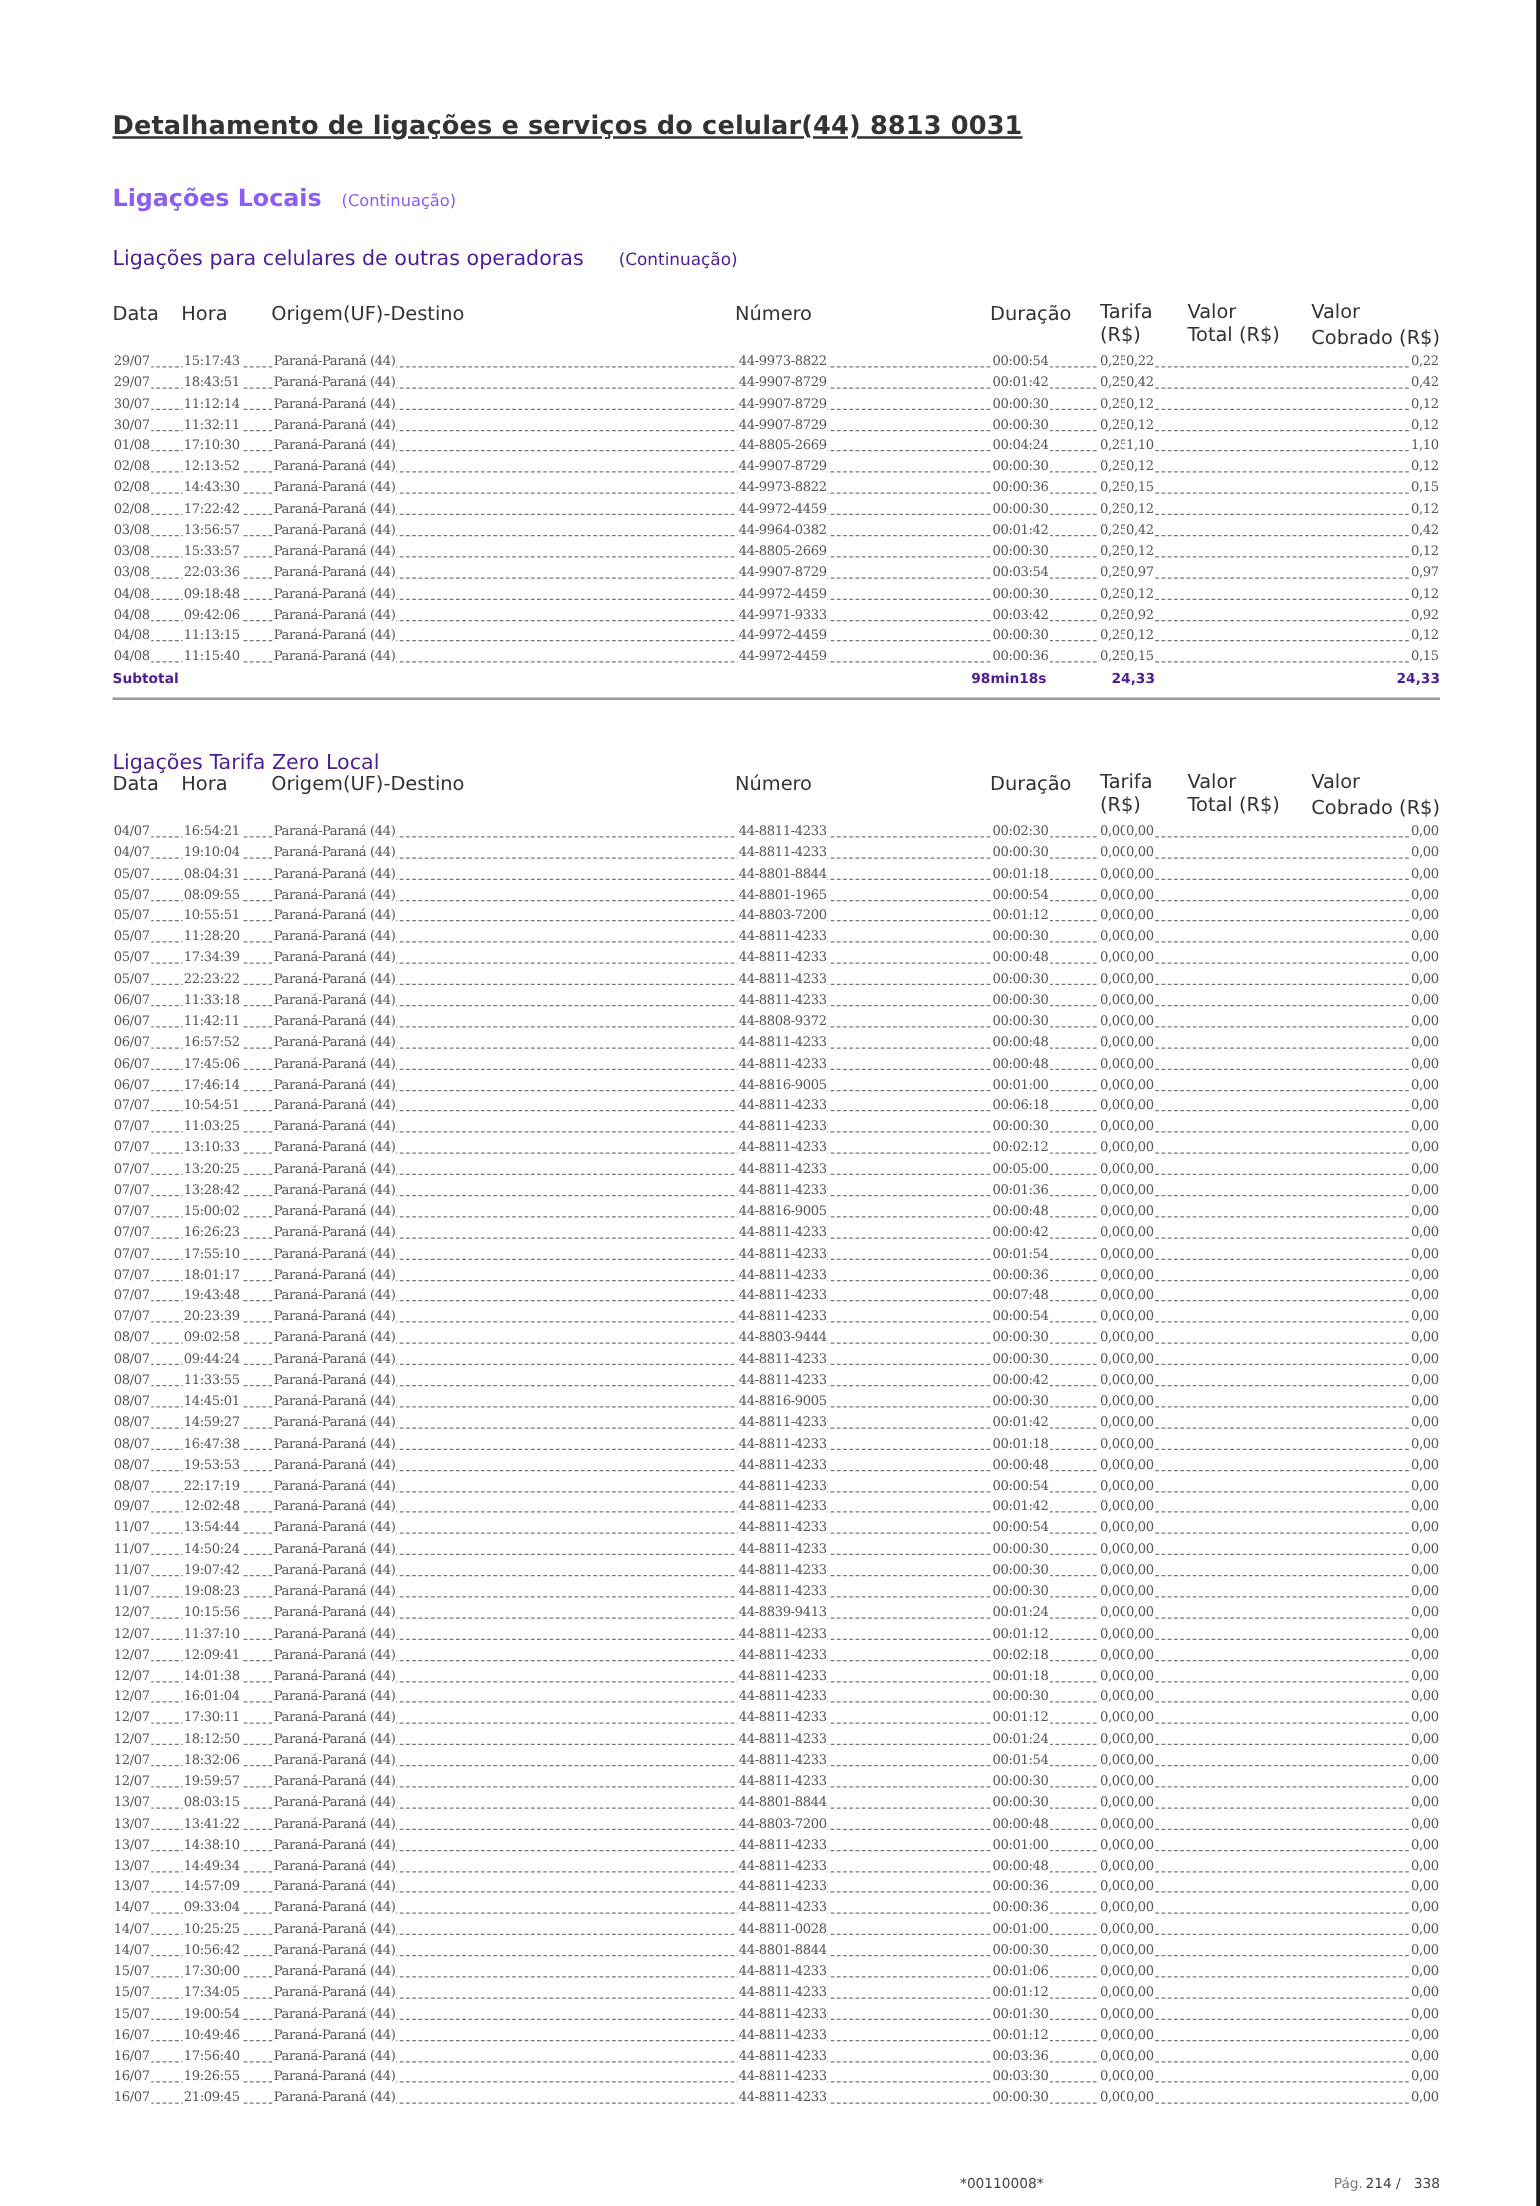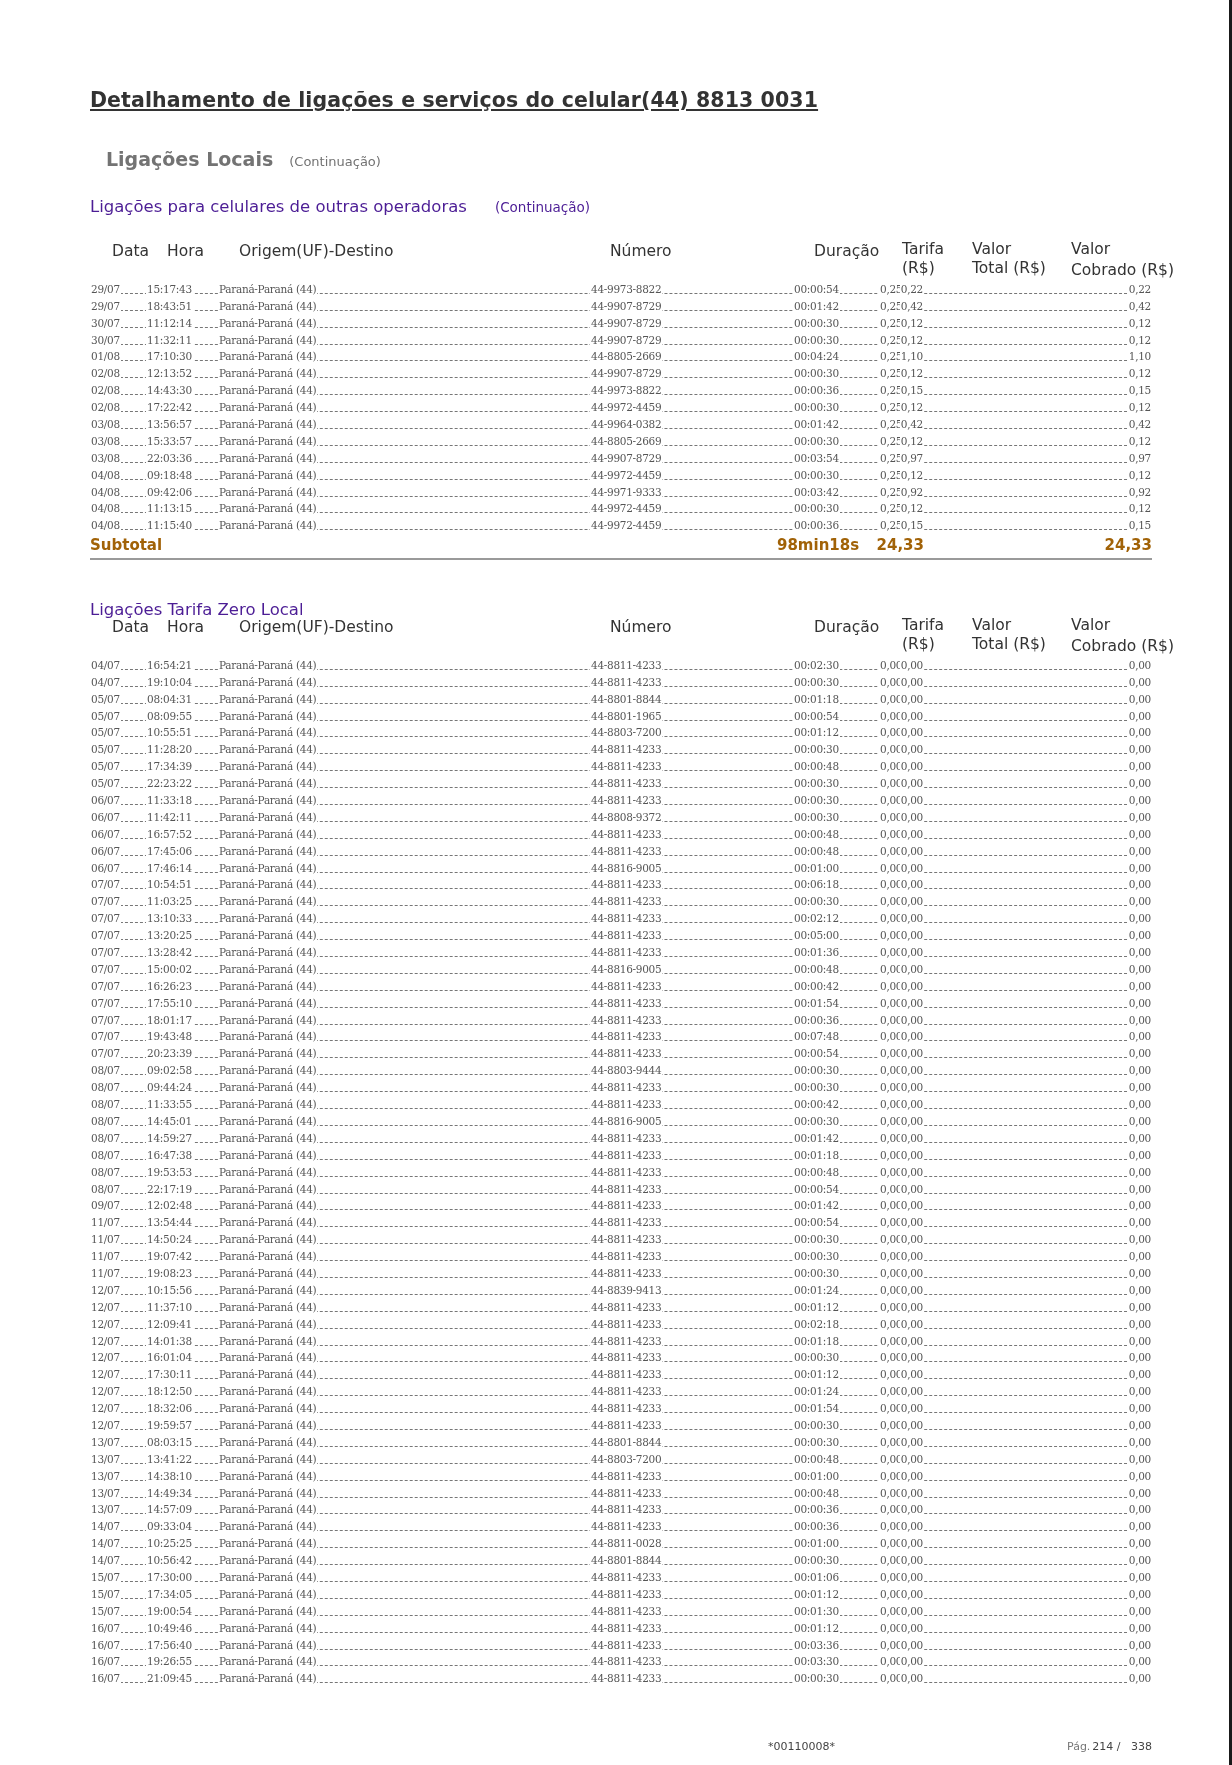--- a/index.html
+++ b/index.html
@@ -1,38 +1,38 @@
 <!DOCTYPE html>
 <html><head>
 <meta charset="utf-8">
 <style>
   html, body { margin: 0; padding: 0; background: #ffffff; }
   body { width: 1232px; height: 1765px; position: relative; overflow: hidden; font-family: "DejaVu Sans", sans-serif; color: #2a2a2a; }
   .right-border { position: absolute; top: 0; right: 0; width: 3px; height: 1765px; background: #1a1a1a; }
   .page { position: absolute; left: 90px; top: 0; width: 1062px; }
   .title { position: absolute; top: 88px; left: 0; font-size: 20.5px; font-weight: bold; color: #333; letter-spacing: 0.1px; white-space: nowrap; text-decoration: underline; }
-  .section-title { position: absolute; top: 148px; left: 16px; font-size: 19px; font-weight: bold; color: #737373; white-space: nowrap; }
+  .section-title { position: absolute; top: 148px; left: 0; font-size: 19px; font-weight: bold; color: #8b5cf6; white-space: nowrap; }
   .section-title .cont { font-size: 13px; font-weight: normal; margin-left: 16px; }
   .sub-title { position: absolute; left: 0; font-size: 16.5px; color: #4c1d95; white-space: nowrap; }
   .sub-title .cont { font-size: 13.5px; margin-left: 28px; }
   .hdr { position: absolute; left: 0; width: 1062px; height: 44px; font-size: 15.5px; color: #333; }
-  .hdr span { position: absolute; white-space: nowrap; line-height: 18px; margin-left: 22px; }
+  .hdr span { position: absolute; white-space: nowrap; line-height: 18px; }
   .rows { position: absolute; left: 0; width: 1062px; }
   .row { position: relative; height: 16.9px; font-family: "DejaVu Serif", serif; font-size: 10.5px; color: #555; letter-spacing: -0.3px; }
   .row::before { content: ""; position: absolute; left: 0; right: 0; bottom: 3px; border-bottom: 1px dashed #777; }
   .row span { position: absolute; bottom: 2px; background: #fff; padding: 0 1px; white-space: nowrap; line-height: 12px; }
   .c-data { left: 0; }
   .c-hora { left: 56px; }
   .c-orig { left: 128px; }
   .c-num { left: 500px; }
   .c-dur { left: 703px; }
   .c-tar { left: 789px; }
   .c-vt { right: 228px; }
   .c-vc { right: 0; }
-  .subtotal { position: absolute; left: 0; width: 1062px; height: 20px; font-size: 15px; font-weight: bold; color: #a16207; }
+  .subtotal { position: absolute; left: 0; width: 1062px; height: 20px; font-size: 11px; font-weight: bold; color: #4c1d95; }
   .subtotal span { position: absolute; white-space: nowrap; }
   .sep { position: absolute; left: 0; width: 1062px; height: 0; border-top: 2px solid #9a9a9a; }
   .footer-code { position: absolute; top: 1740px; left: 768px; font-size: 11px; color: #444; text-align: right; }
   .footer-page { position: absolute; top: 1740px; left: 1067px; font-size: 11px; color: #444; white-space: nowrap; }
   .footer-page .lbl { color: #777; margin-right: 2px; }
 </style>
 </head>
 <body>
 
 <div class="right-border"></div>

